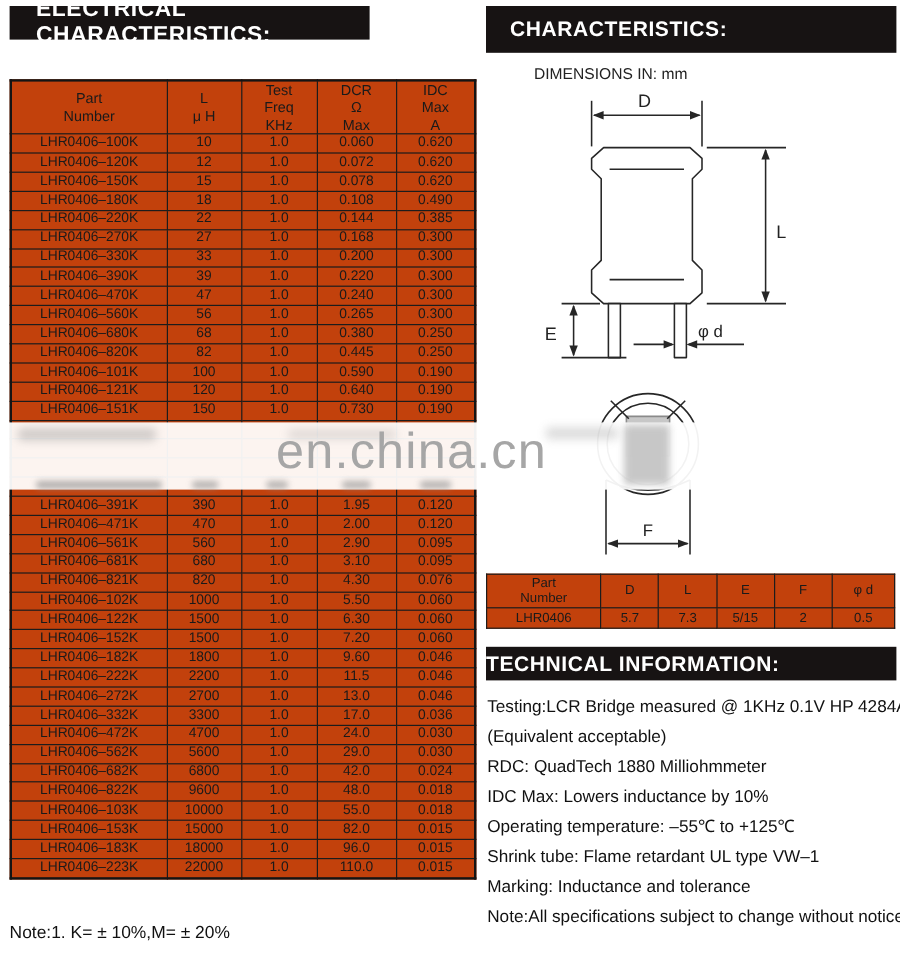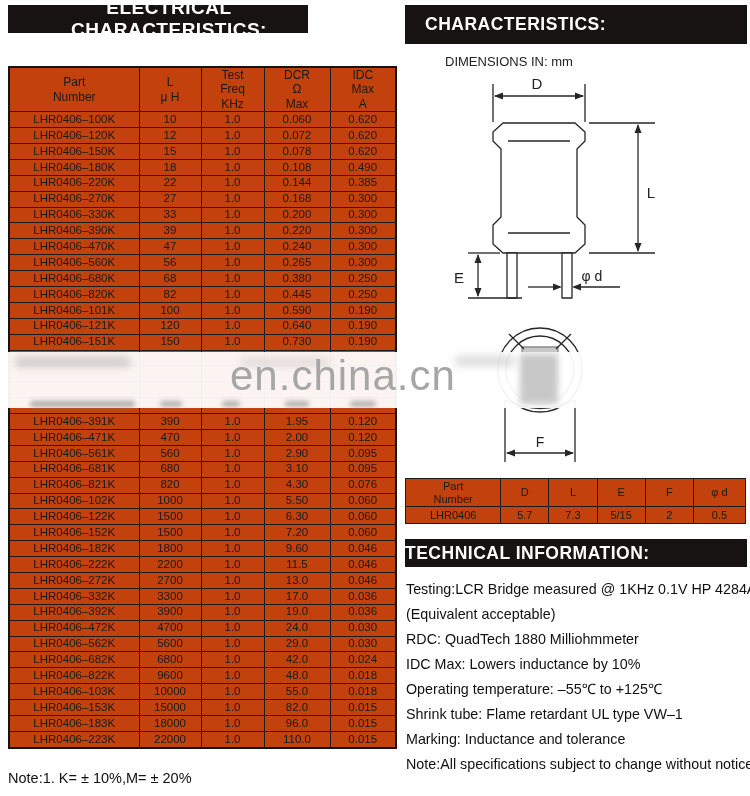--- a/index.html
+++ b/index.html
@@ -1,20 +1,20 @@
 <!DOCTYPE html>
 <html><head>
 <meta charset="utf-8">
 <style>
   html,body{margin:0;padding:0;background:#fff;}
   #page{position:relative;width:750px;height:796px;background:#ffffff;overflow:hidden;
         font-family:"Liberation Sans", sans-serif;color:#1a1a1a;}
   .bar{position:absolute;background:#171313;color:#fff;display:flex;align-items:center;
        font-weight:bold;letter-spacing:0.5px;}
-  .bar-left{left:8px;top:5px;width:300px;height:28px;font-size:19px;padding-left:22px;box-sizing:border-box;text-align:center;}
+  .bar-left{left:8px;top:5px;width:300px;height:28px;font-size:19px;padding-left:22px;box-sizing:border-box;}
   .bar-right{left:405px;top:5px;width:342px;height:39px;font-size:17.5px;padding-left:20px;box-sizing:border-box;}
   .bar-tech{left:405px;top:539px;width:342px;height:28px;font-size:17.5px;box-sizing:border-box;}
 
   table{border-collapse:collapse;table-layout:fixed;background:#c2410c;}
   #elec-table{position:absolute;left:8px;top:66px;width:387px;font-size:11.5px;}
   #elec-table th,#elec-table td{border:1px solid #1c1c1c;text-align:center;vertical-align:middle;
         padding:0;white-space:pre-line;color:#1a1a1a;}
   #elec-table{border:2px solid #141414;}
   #elec-table th{height:42px;font-weight:normal;font-size:12px;line-height:1.2;}
   #elec-table td{height:14.9px;line-height:1;}
@@ -298,27 +298,20 @@
           <td>0.046</td>
         </tr>
         <tr>
           <td>LHR0406–332K</td>
           <td>3300</td>
           <td>1.0</td>
           <td>17.0</td>
           <td>0.036</td>
         </tr>
         <tr>
-          <td>LHR0406–392K</td>
-          <td>3900</td>
-          <td>1.0</td>
-          <td>19.0</td>
-          <td>0.036</td>
-        </tr>
-        <tr>
           <td>LHR0406–472K</td>
           <td>4700</td>
           <td>1.0</td>
           <td>24.0</td>
           <td>0.030</td>
         </tr>
         <tr>
           <td>LHR0406–562K</td>
           <td>5600</td>
           <td>1.0</td>

